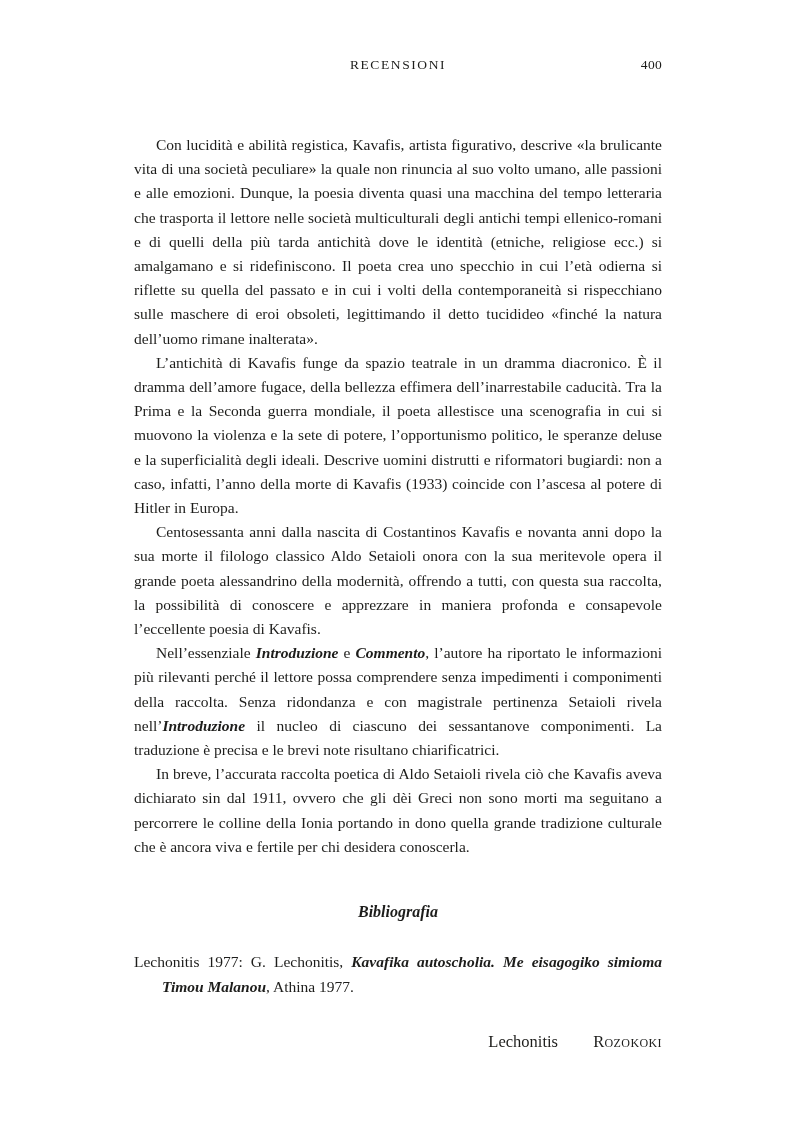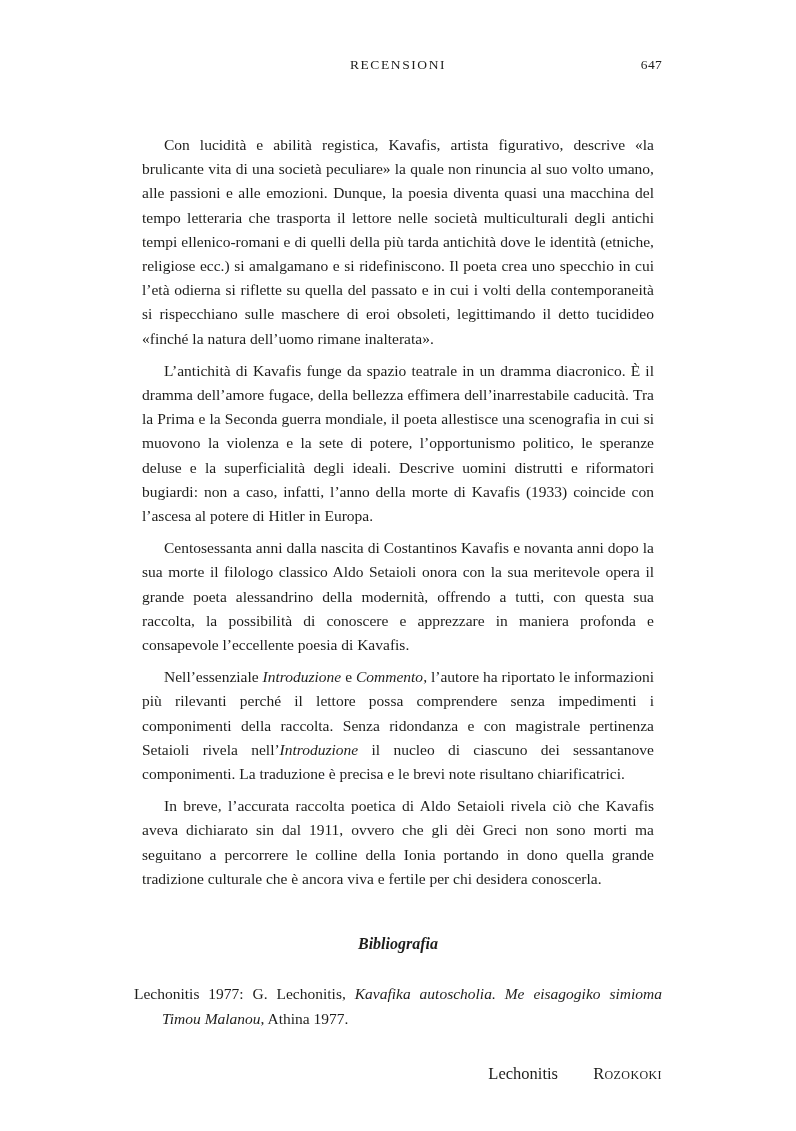--- a/index.html
+++ b/index.html
@@ -42,24 +42,24 @@
     top: 0;
     letter-spacing: 0.3px;
   }
   .body-text {
     margin-top: 59px;
     font-size: 15.5px;
     line-height: 24.2px;
     text-align: justify;
   }
   .para {
-    margin: 8px;
+    margin: 0;
     text-indent: 22px;
   }
-  .it { font-style: italic; }
+  .it { font-style: italic; font-weight: bold; }
   .sc { font-variant: small-caps; letter-spacing: 0.4px; margin-left: 31px; }
   .biblio-heading {
     margin: 44px 0 0 0;
     text-align: center;
     font-size: 16px;
     font-weight: bold;
     font-style: italic;
   }
   .biblio-entry {
     margin: 29px 0 16px 0;
@@ -77,21 +77,21 @@
   }
 </style>
 </head>
 <body>
 
 <div class="page">
   <div class="content">
 
     <header class="page-header">
       <span class="running-title">RECENSIONI</span>
-      <span class="page-number">647</span>
+      <span class="page-number">400</span>
     </header>
 
     <main class="body-text">
       <p class="para"><span>Con lucidità e abilità registica, Kavafis, artista figurativo, descrive «la brulicante vita di una società peculiare» la quale non rinuncia al suo volto umano, alle passioni e alle emozioni. Dunque, la poesia diventa quasi una macchina del tempo letteraria che trasporta il lettore nelle società multiculturali degli antichi tempi ellenico-romani e di quelli della più tarda antichità dove le identità (etniche, religiose ecc.) si amalgamano e si ridefiniscono. Il poeta crea uno specchio in cui l’età odierna si riflette su quella del passato e in cui i volti della contemporaneità si rispecchiano sulle maschere di eroi obsoleti, legittimando il detto tucidideo «finché la natura dell’uomo rimane inalterata».</span></p>
       <p class="para"><span>L’antichità di Kavafis funge da spazio teatrale in un dramma diacronico. È il dramma dell’amore fugace, della bellezza effimera dell’inarrestabile caducità. Tra la Prima e la Seconda guerra mondiale, il poeta allestisce una scenografia in cui si muovono la violenza e la sete di potere, l’opportunismo politico, le speranze deluse e la superficialità degli ideali. Descrive uomini distrutti e riformatori bugiardi: non a caso, infatti, l’anno della morte di Kavafis (1933) coincide con l’ascesa al potere di Hitler in Europa.</span></p>
       <p class="para"><span>Centosessanta anni dalla nascita di Costantinos Kavafis e novanta anni dopo la sua morte il filologo classico Aldo Setaioli onora con la sua meritevole opera il grande poeta alessandrino della modernità, offrendo a tutti, con questa sua raccolta, la possibilità di conoscere e apprezzare in maniera profonda e consapevole l’eccellente poesia di Kavafis.</span></p>
       <p class="para"><span>Nell’essenziale </span><span class="it">Introduzione</span><span> e </span><span class="it">Commento</span><span>, l’autore ha riportato le informazioni più rilevanti perché il lettore possa comprendere senza impedimenti i componimenti della raccolta. Senza ridondanza e con magistrale pertinenza Setaioli rivela nell’</span><span class="it">Introduzione</span><span> il nucleo di ciascuno dei sessantanove componimenti. La traduzione è precisa e le brevi note risultano chiarificatrici.</span></p>
       <p class="para"><span>In breve, l’accurata raccolta poetica di Aldo Setaioli rivela ciò che Kavafis aveva dichiarato sin dal 1911, ovvero che gli dèi Greci non sono morti ma seguitano a percorrere le colline della Ionia portando in dono quella grande tradizione culturale che è ancora viva e fertile per chi desidera conoscerla.</span></p>
     </main>
 

